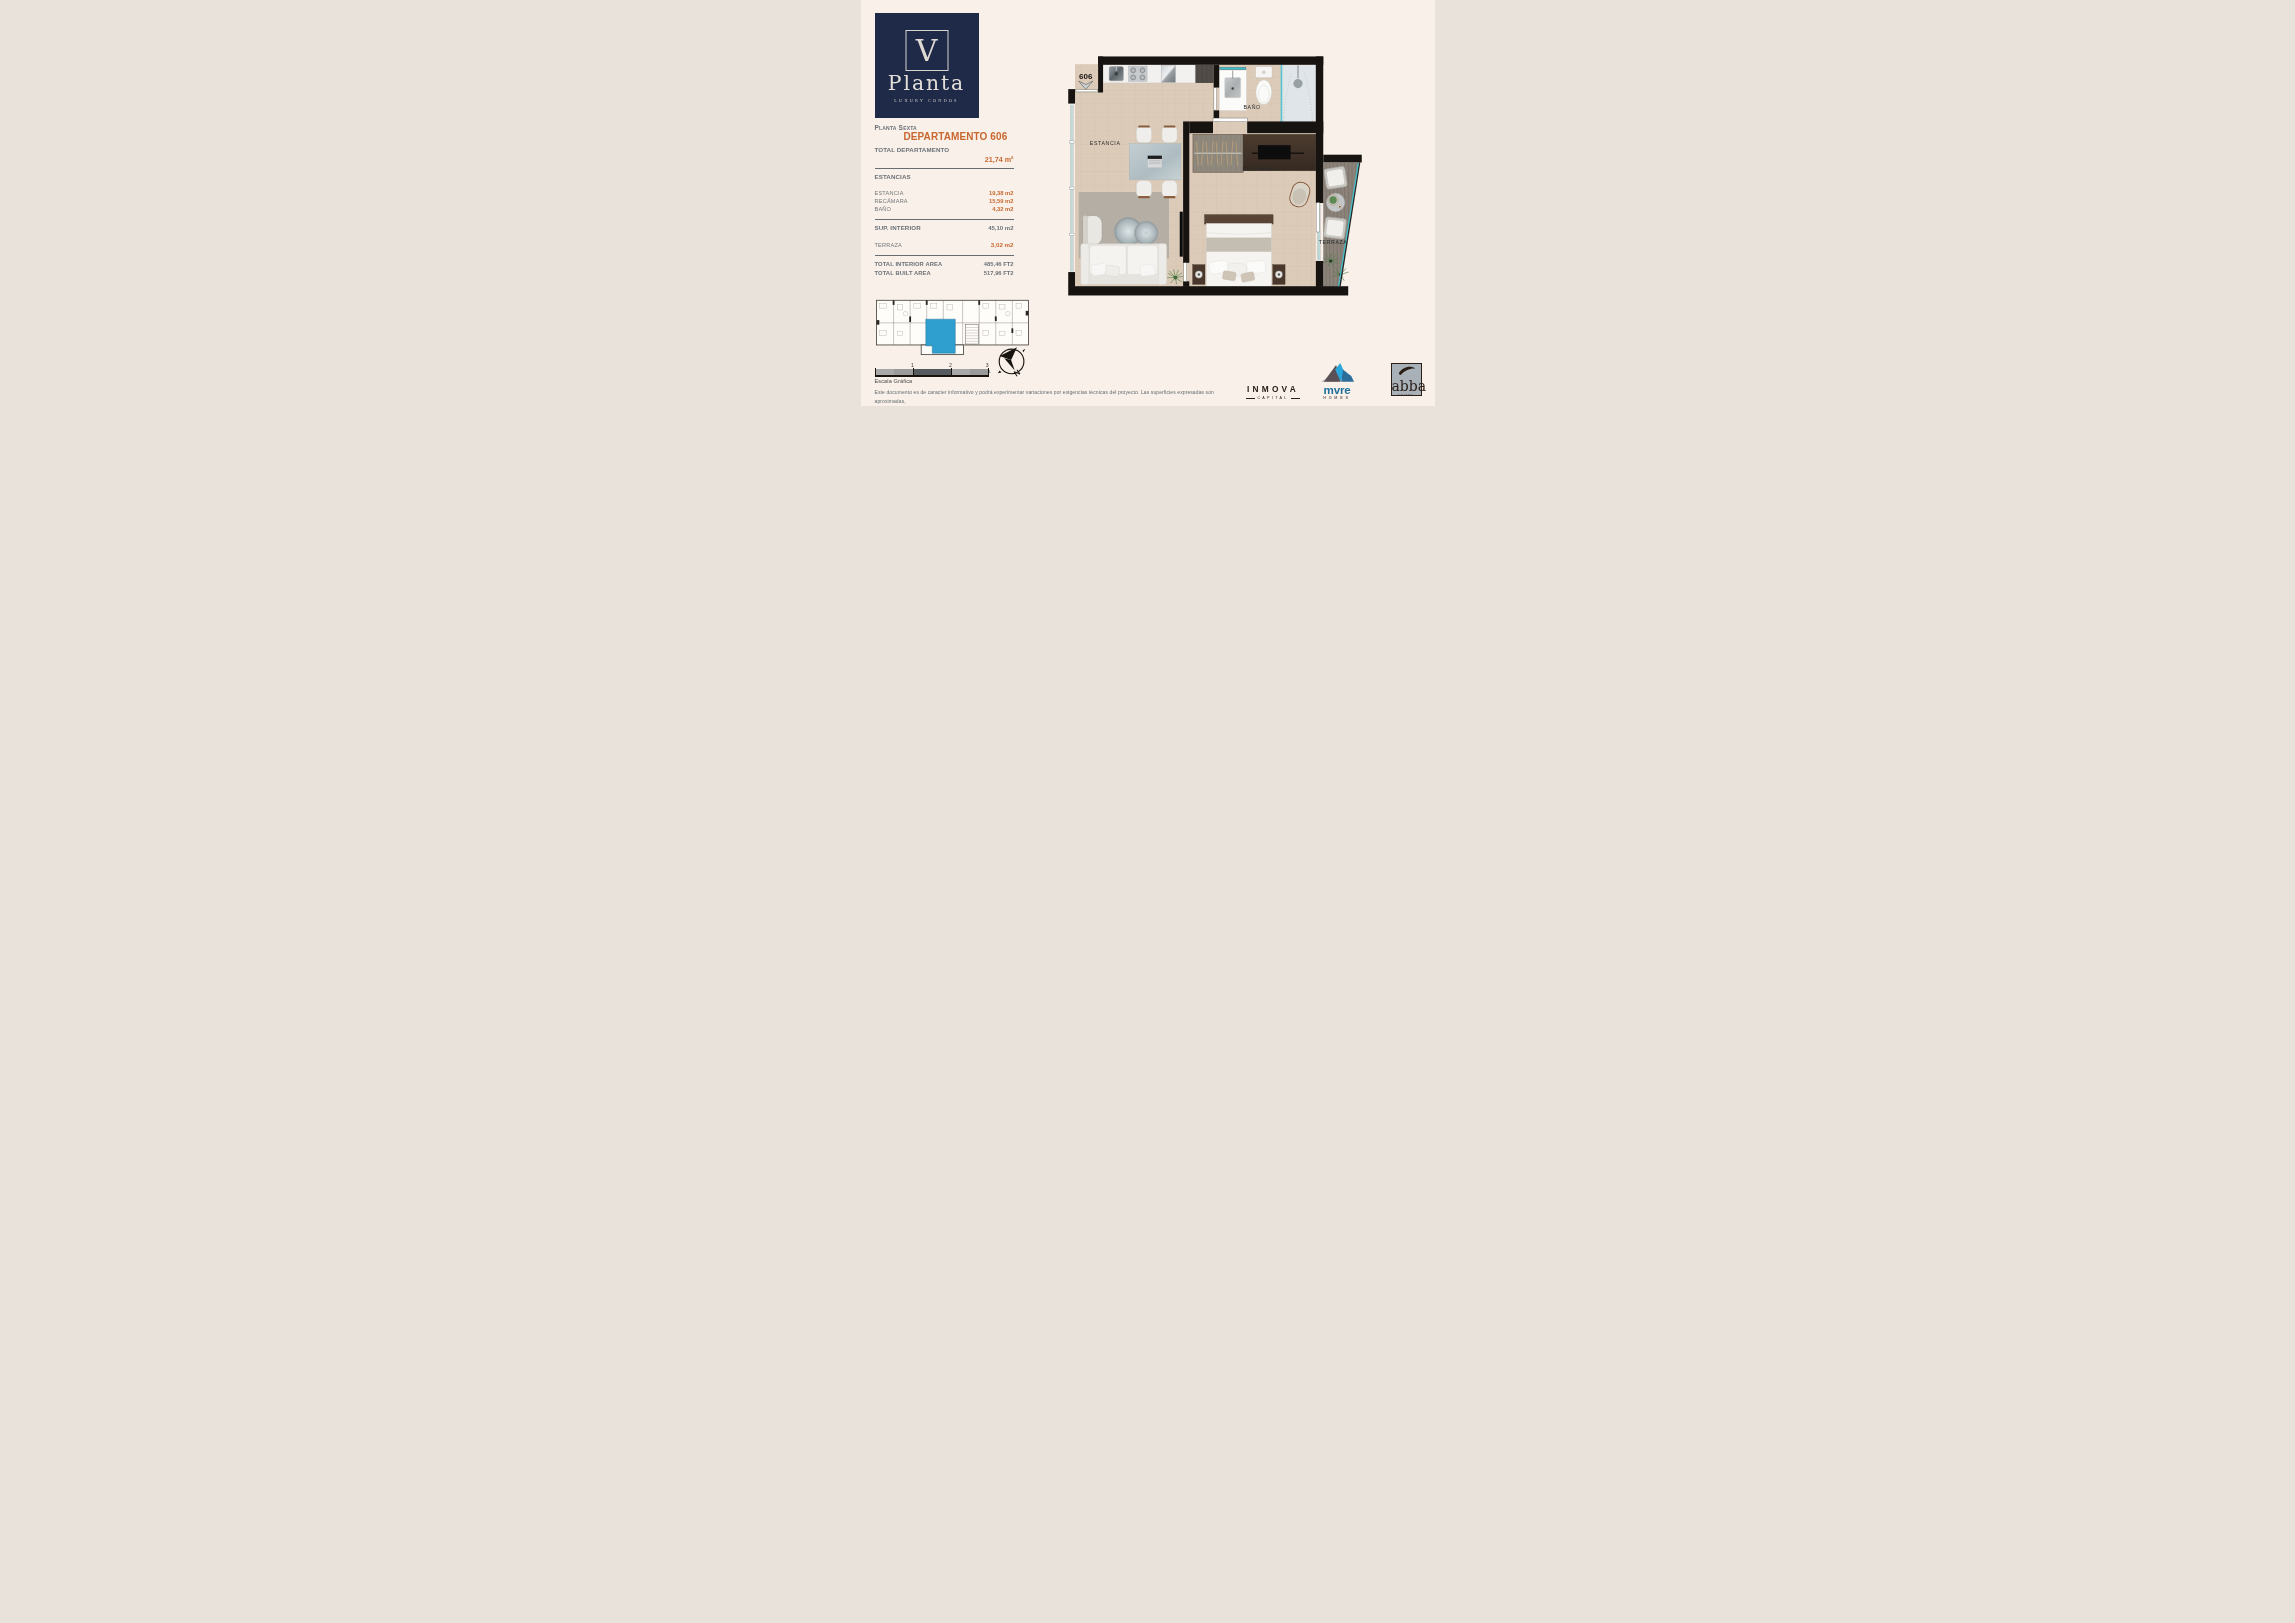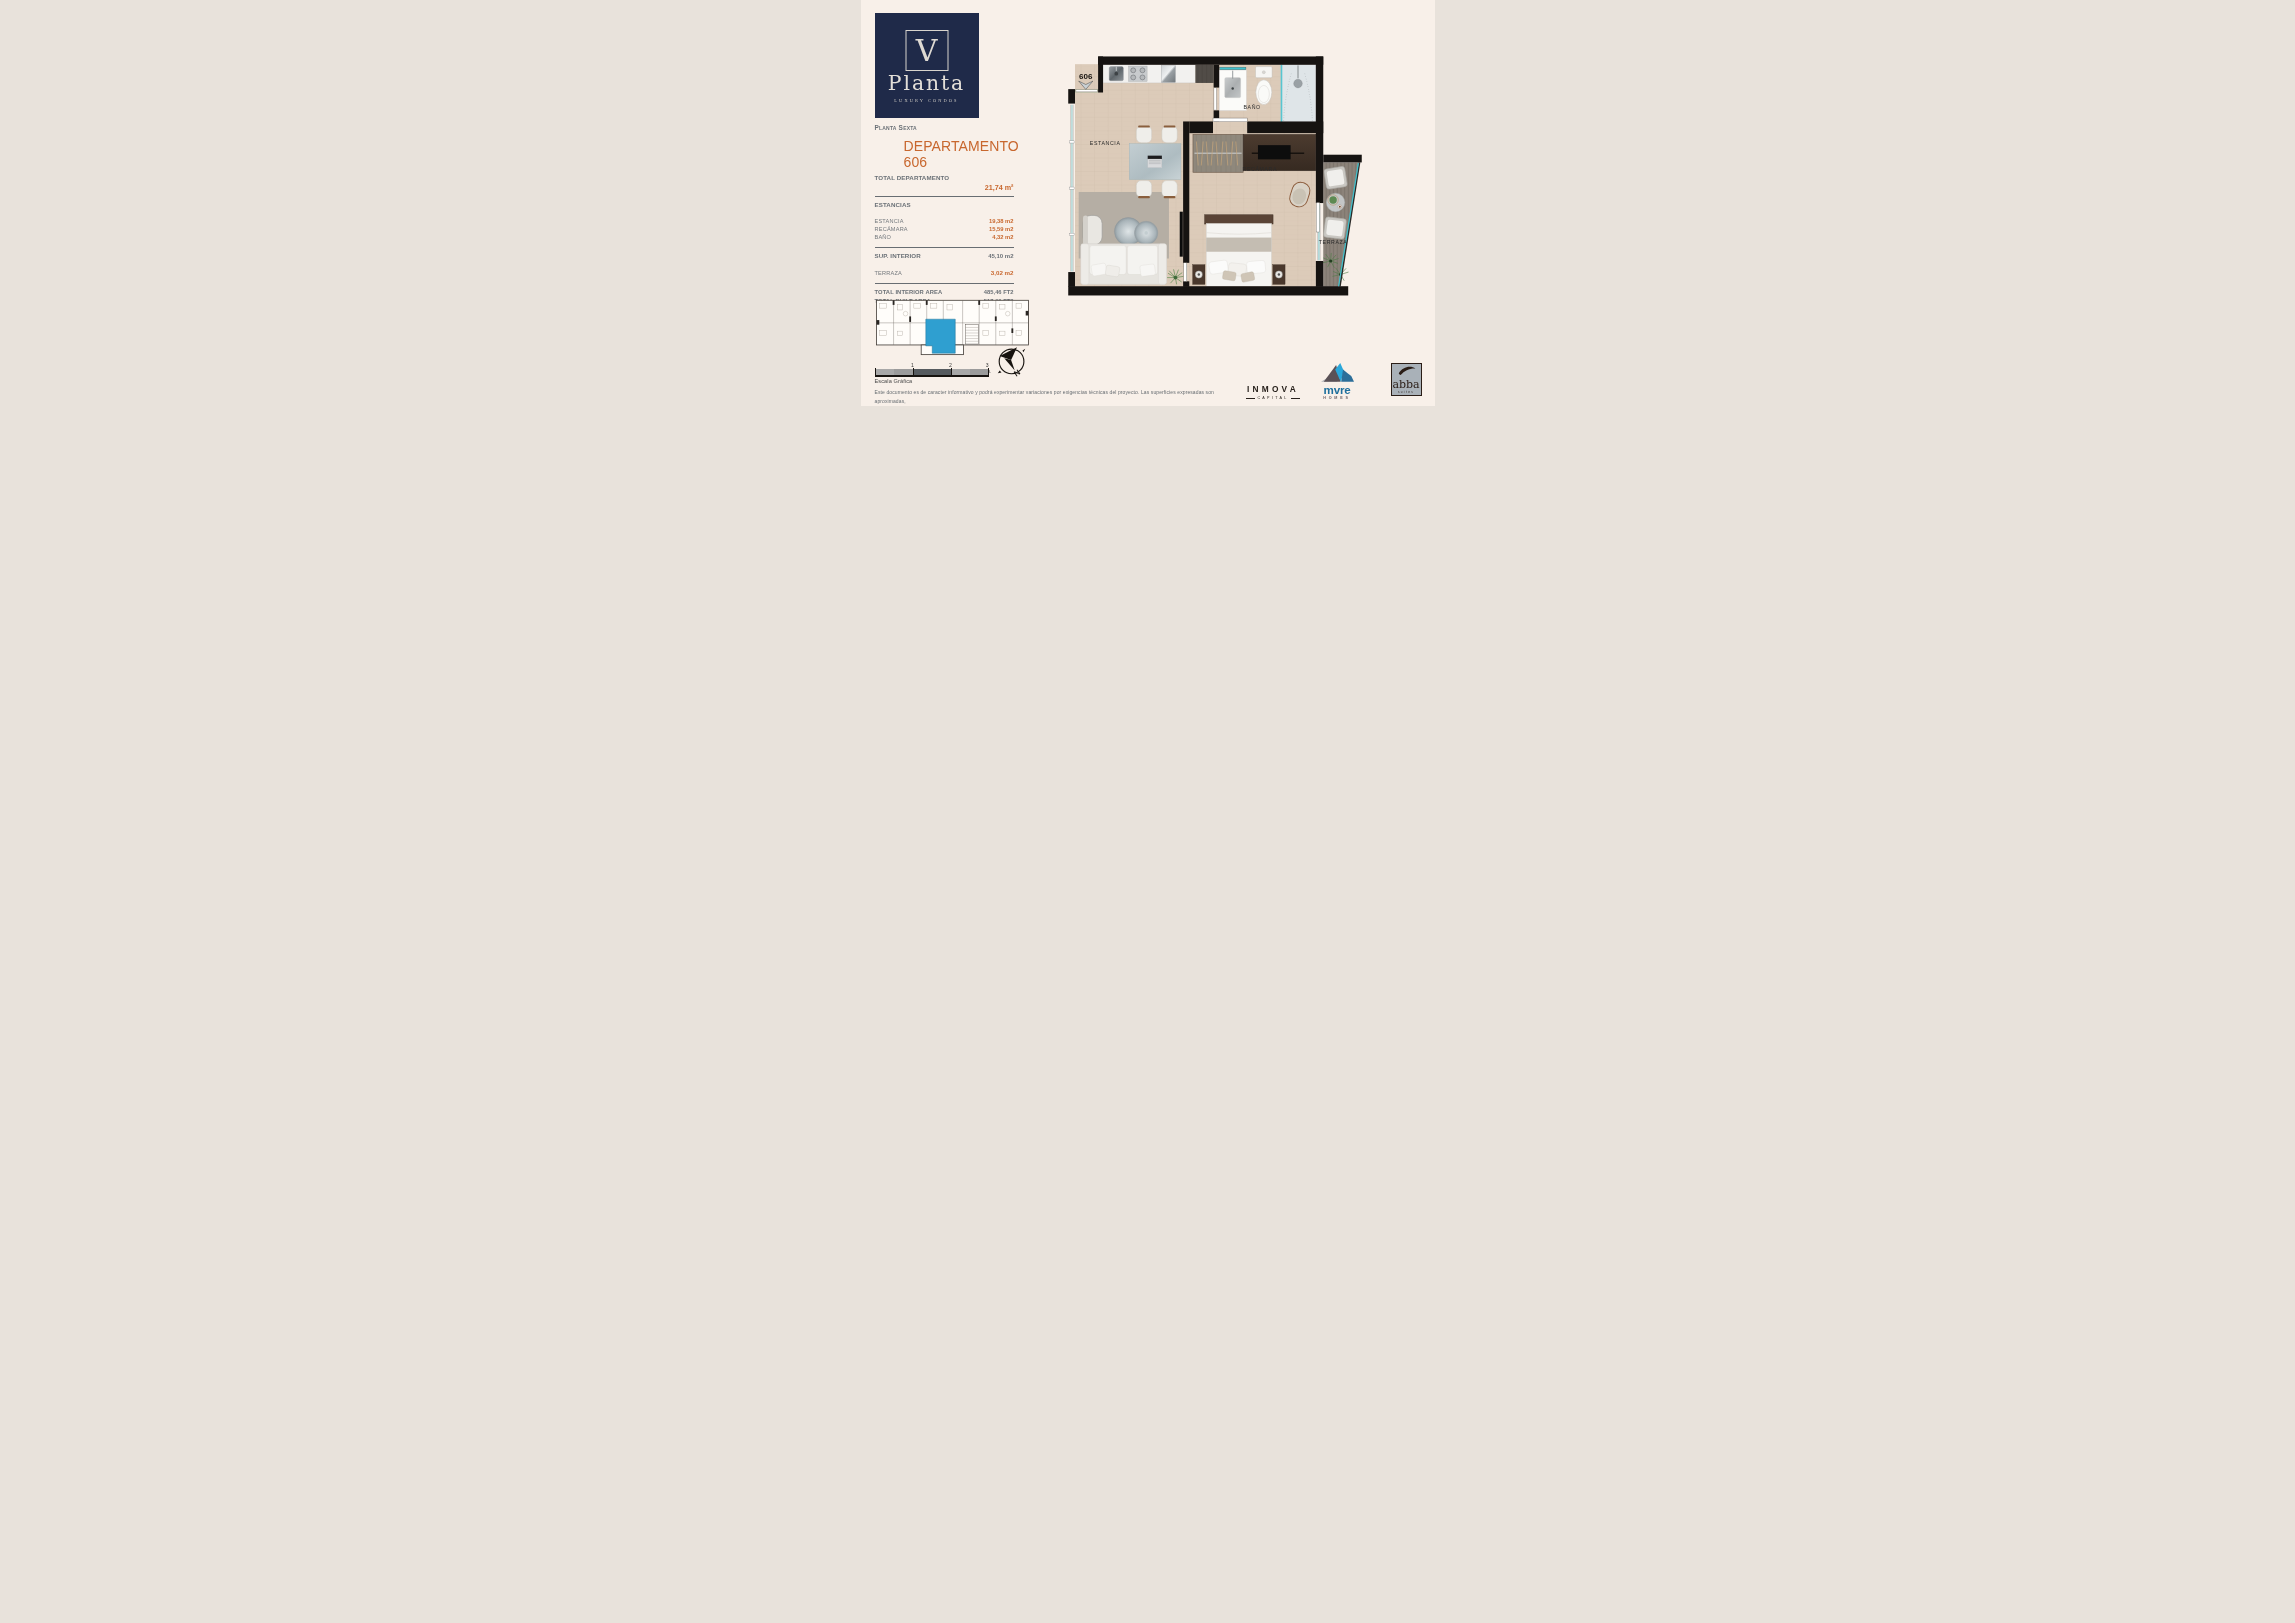--- a/index.html
+++ b/index.html
@@ -10,21 +10,21 @@
   
   .logo-card{left:14px;top:13.4px;width:104px;height:105px;background:#1f2a49;color:#ddd9d2;text-align:center;}
   .mono-square{position:absolute;left:50%;top:16.7px;transform:translateX(-50%);width:41px;height:39px;border:0.7px solid #d8d4cd;}
   .mono-v{font-family:"DejaVu Serif","Liberation Serif",serif;font-size:30px;line-height:39px;color:#dedad3;}
   .logo-name{position:absolute;left:0;right:0;top:58px;font-family:"DejaVu Serif","Liberation Serif",serif;font-size:20.4px;letter-spacing:1.9px;color:#e3dfd8;}
   .logo-tag{position:absolute;left:0;right:0;top:85px;font-size:4.4px;letter-spacing:2.1px;color:#cfcbc4;font-family:"Liberation Serif",serif;}
 
   
   .info{left:14px;top:124px;width:139px;color:#6b7177;}
   .planta{font-size:6.5px;font-weight:bold;color:#6b7177;font-variant:small-caps;letter-spacing:0.2px;}
-  .depto{margin-top:7px;margin-left:29px;font-size:14px;font-weight:normal;color:#c8672e;letter-spacing:0.1px;}
+  .depto{margin-top:0;margin-left:29px;font-size:10px;font-weight:bold;color:#c8672e;letter-spacing:0.1px;}
   .row{display:flex;justify-content:space-between;align-items:baseline;}
   .lbl{font-weight:bold;font-size:6.2px;letter-spacing:0.1px;}
   .lbl-light{font-size:5.6px;letter-spacing:0.2px;color:#74797e;}
   .val-o{color:#c8672e;font-weight:bold;font-size:5.8px;}
   .val-g{color:#6b7177;font-weight:bold;font-size:6px;}
   .big-val{font-size:7.2px;text-align:right;font-weight:bold;color:#c8672e;margin-top:2.8px;}
   .hr{height:1.2px;background:#686d72;border:0;margin:0;}
 
   
   .plan-wrap{left:206px;top:49px;width:308px;height:249px;}
@@ -46,21 +46,21 @@
 
   
   .inmova{left:378px;top:384px;width:69px;text-align:center;color:#27201b;}
   .inmova-name{font-size:8.3px;letter-spacing:3.2px;font-weight:700;}
   .inmova-sub{margin-top:1.9px;display:flex;align-items:center;justify-content:center;gap:2.8px;font-size:3.7px;letter-spacing:2.3px;}
   .inmova-sub .dash{display:inline-block;width:8.3px;height:0.7px;background:#27201b;}
   .mvre{left:458px;top:363px;width:37px;text-align:center;}
   .mvre-name{font-size:11.6px;font-weight:bold;color:#1e6f9d;letter-spacing:-0.2px;line-height:1;margin-top:-0.9px;}
   .mvre-sub{font-size:3.7px;letter-spacing:2.8px;color:#6b6065;font-weight:bold;margin-top:1.4px;}
   .abba{left:530px;top:363px;width:29px;height:30.5px;background:#a9b1b8;border:0.9px solid #2a1d16;text-align:center;}
-  .abba-name{font-family:"DejaVu Serif","Liberation Serif",serif;font-size:11px;color:#2a1d16;line-height:1;margin-top:0.9px;}
+  .abba-name{font-family:"DejaVu Serif","Liberation Serif",serif;font-size:14px;color:#2a1d16;line-height:1;margin-top:0.9px;}
   .abba-sub{font-size:3px;letter-spacing:1.4px;color:#2a1d16;margin-top:0.5px;}
 </style>
 </head>
 <body>
 
 <div class="page">
 
   <div class="abs logo-card">
     <div class="mono-square">
       <div class="mono-v">V</div>

